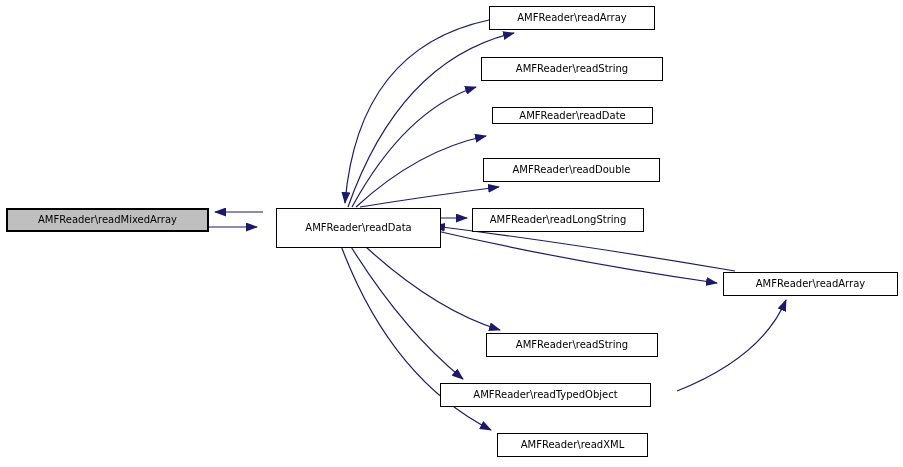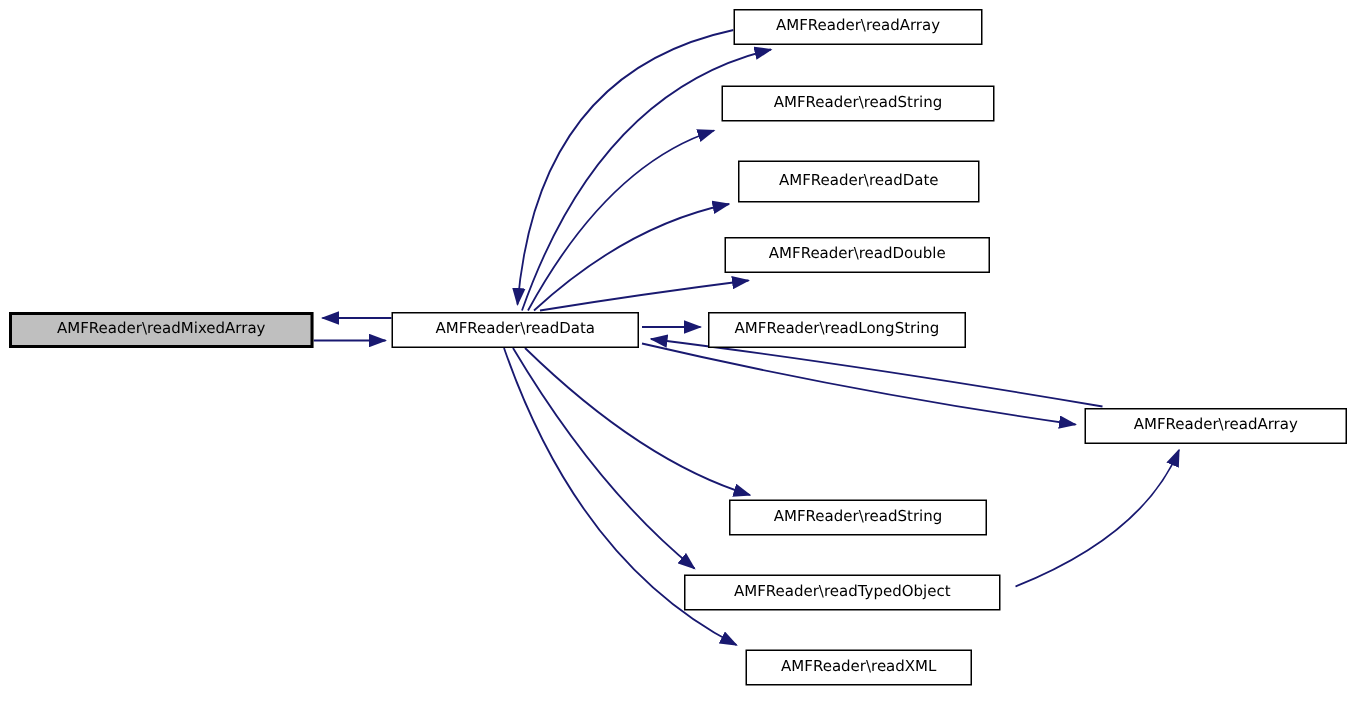--- a/index.html
+++ b/index.html
@@ -70,24 +70,24 @@
         <path d="M 735 271 Q 570 243 434 226" class="edge" stroke="#191970" marker-end="url(#arrowhead)"></path>
         <path d="M 428 229 Q 570 262 717 283" class="edge" stroke="#191970" marker-end="url(#arrowhead)"></path>
         <path d="M 350 232 Q 428 308 500 330" class="edge" stroke="#191970" marker-end="url(#arrowhead)"></path>
         <path d="M 342 232 Q 398 326 463 379" class="edge" stroke="#191970" marker-end="url(#arrowhead)"></path>
         <path d="M 336 232 Q 386 376 491 430" class="edge" stroke="#191970" marker-end="url(#arrowhead)"></path>
         <path d="M 677 391 Q 762 357 786 300" class="edge" stroke="#191970" marker-end="url(#arrowhead)"></path>
       </g>
   </svg>
   <div id="nodes">
       <div class="node highlight" style="left: 6px; top: 208px; width: 203px; height: 24px;">AMFReader\readMixedArray</div>
-      <div class="node link" style="left: 261px; top: 208px; width: 165px; height: 24px; text-align: right;">AMFReader\readData</div>
+      <div class="node link" style="left: 276px; top: 208px; width: 165px; height: 40px; text-align: right;">AMFReader\readData</div>
       <div class="node link" style="left: 489px; top: 6px; width: 166px; height: 24px;">AMFReader\readArray</div>
       <div class="node link" style="left: 481px; top: 57px; width: 182px; height: 24px;">AMFReader\readString</div>
-      <div class="node link" style="left: 492px; top: 107px; width: 161px; height: 28px;">AMFReader\readDate</div>
+      <div class="node link" style="left: 492px; top: 107px; width: 161px; height: 17px;">AMFReader\readDate</div>
       <div class="node link" style="left: 483px; top: 158px; width: 177px; height: 24px;">AMFReader\readDouble</div>
       <div class="node link" style="left: 472px; top: 208px; width: 172px; height: 24px;">AMFReader\readLongString</div>
       <div class="node link" style="left: 723px; top: 272px; width: 175px; height: 24px;">AMFReader\readArray</div>
       <div class="node link" style="left: 486px; top: 333px; width: 172px; height: 24px;">AMFReader\readString</div>
-      <div class="node link" style="left: 456px; top: 383px; width: 211px; height: 24px;">AMFReader\readTypedObject</div>
+      <div class="node link" style="left: 440px; top: 383px; width: 211px; height: 24px;">AMFReader\readTypedObject</div>
       <div class="node link" style="left: 497px; top: 433px; width: 151px; height: 24px;">AMFReader\readXML</div>
     </div>
 </div>
 
 </body></html>

